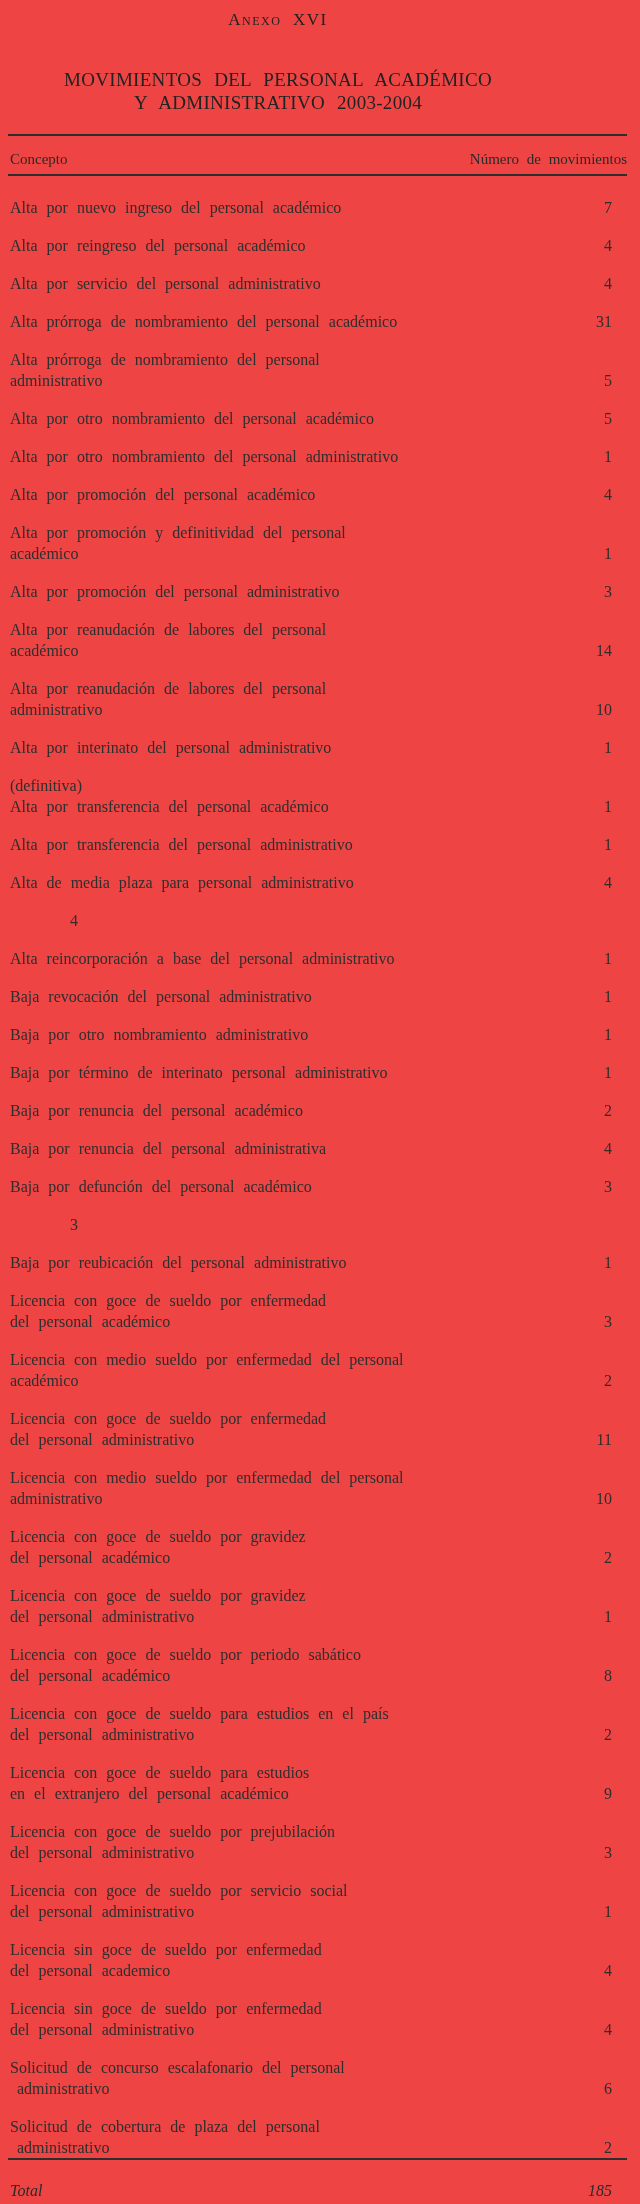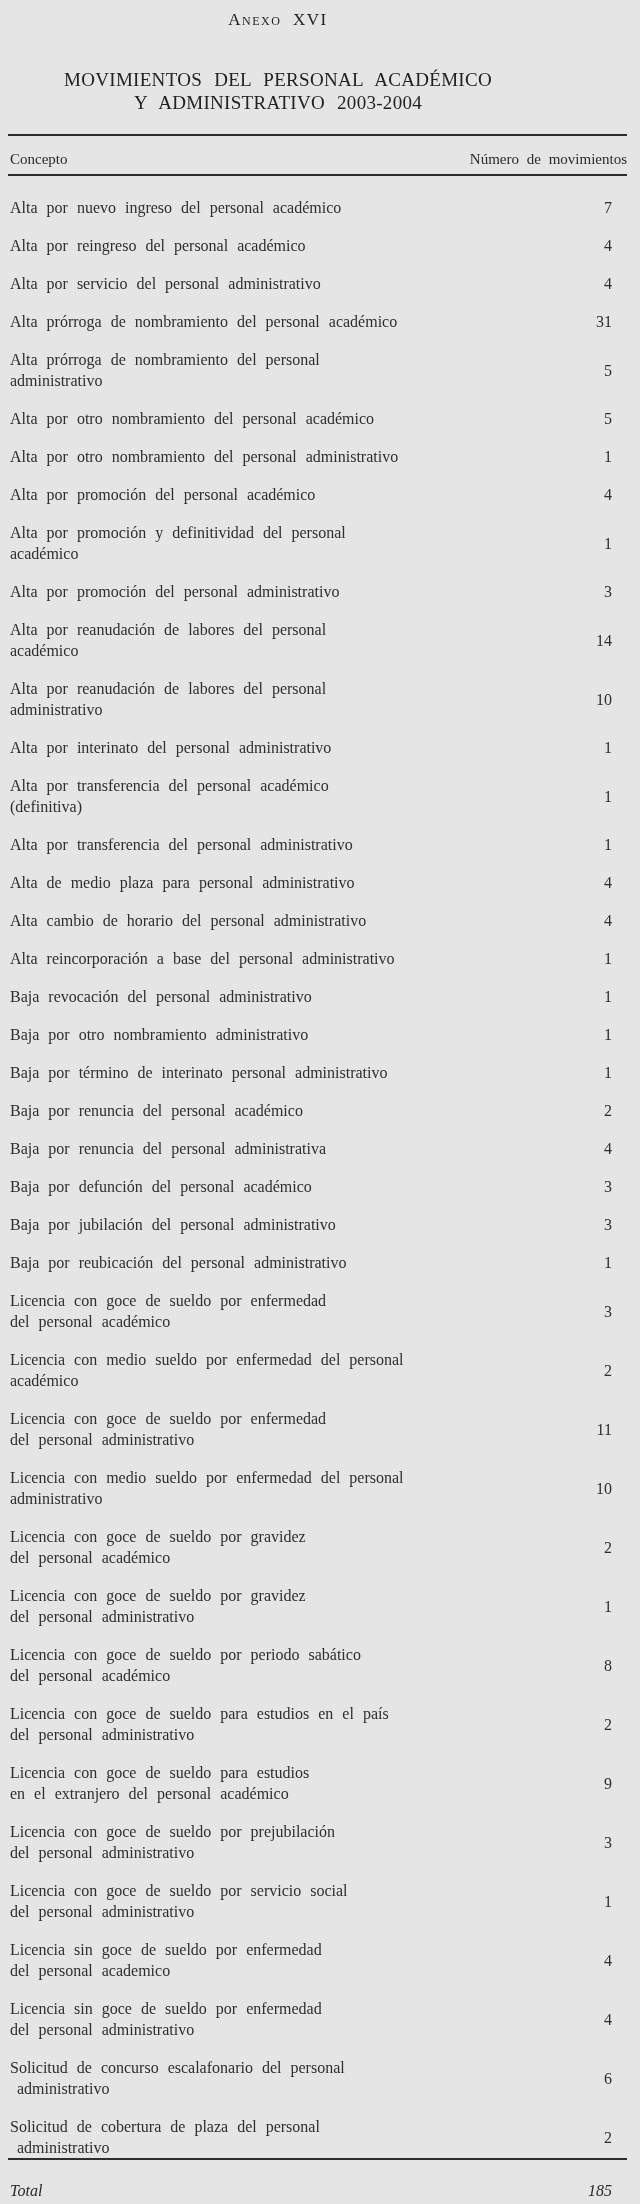--- a/index.html
+++ b/index.html
@@ -4,21 +4,21 @@
 <style>
   html, body {
     margin: 0;
     padding: 0;
     background: #ffffff;
   }
   .page {
     position: relative;
     width: 640px;
     height: 2204px;
-    background: #e5e5e5;
+    background: #ef4444;
     box-sizing: border-box;
     padding: 0 13px 0 8px;
     font-family: "Liberation Serif", "DejaVu Serif", serif;
     color: #2e2e2e;
     overflow: hidden;
   }
   .heading {
     width: 540px;
     text-align: center;
     padding-top: 9px;
@@ -56,21 +56,21 @@
     line-height: 21px;
     word-spacing: 4px;
     color: #2a2a2a;
     padding-left: 2px;
   }
   .table-body {
     margin-top: 21px;
   }
   .row {
     display: flex;
-    align-items: center;
+    align-items: flex-end;
     margin-bottom: 17px;
     font-size: 16px;
     line-height: 21px;
     word-spacing: 5px;
     gap: 44px;
   }
   .row:last-child { margin-bottom: 0; }
   .concept {
     flex: 1;
     padding-left: 2px;
@@ -196,41 +196,38 @@
         <div class="value">10</div>
       </div>
       <div class="row">
         <div class="concept">
           <div>Alta por interinato del personal administrativo</div>
         </div>
         <div class="value">1</div>
       </div>
       <div class="row">
         <div class="concept">
+          <div>(definitiva)</div>
           <div>Alta por transferencia del personal académico</div>
-          <div>(definitiva)</div>
         </div>
         <div class="value">1</div>
       </div>
       <div class="row">
         <div class="concept">
           <div>Alta por transferencia del personal administrativo</div>
         </div>
         <div class="value">1</div>
       </div>
       <div class="row">
         <div class="concept">
-          <div>Alta de medio plaza para personal administrativo</div>
-        </div>
-        <div class="value">4</div>
-      </div>
-      <div class="row">
-        <div class="concept">
-          <div>Alta cambio de horario del personal administrativo</div>
-        </div>
+          <div>Alta de media plaza para personal administrativo</div>
+        </div>
+        <div class="value">4</div>
+      </div>
+      <div class="row">
         <div class="value">4</div>
       </div>
       <div class="row">
         <div class="concept">
           <div>Alta reincorporación a base del personal administrativo</div>
         </div>
         <div class="value">1</div>
       </div>
       <div class="row">
         <div class="concept">
@@ -262,23 +259,20 @@
         </div>
         <div class="value">4</div>
       </div>
       <div class="row">
         <div class="concept">
           <div>Baja por defunción del personal académico</div>
         </div>
         <div class="value">3</div>
       </div>
       <div class="row">
-        <div class="concept">
-          <div>Baja por jubilación del personal administrativo</div>
-        </div>
         <div class="value">3</div>
       </div>
       <div class="row">
         <div class="concept">
           <div>Baja por reubicación del personal administrativo</div>
         </div>
         <div class="value">1</div>
       </div>
       <div class="row">
         <div class="concept">

